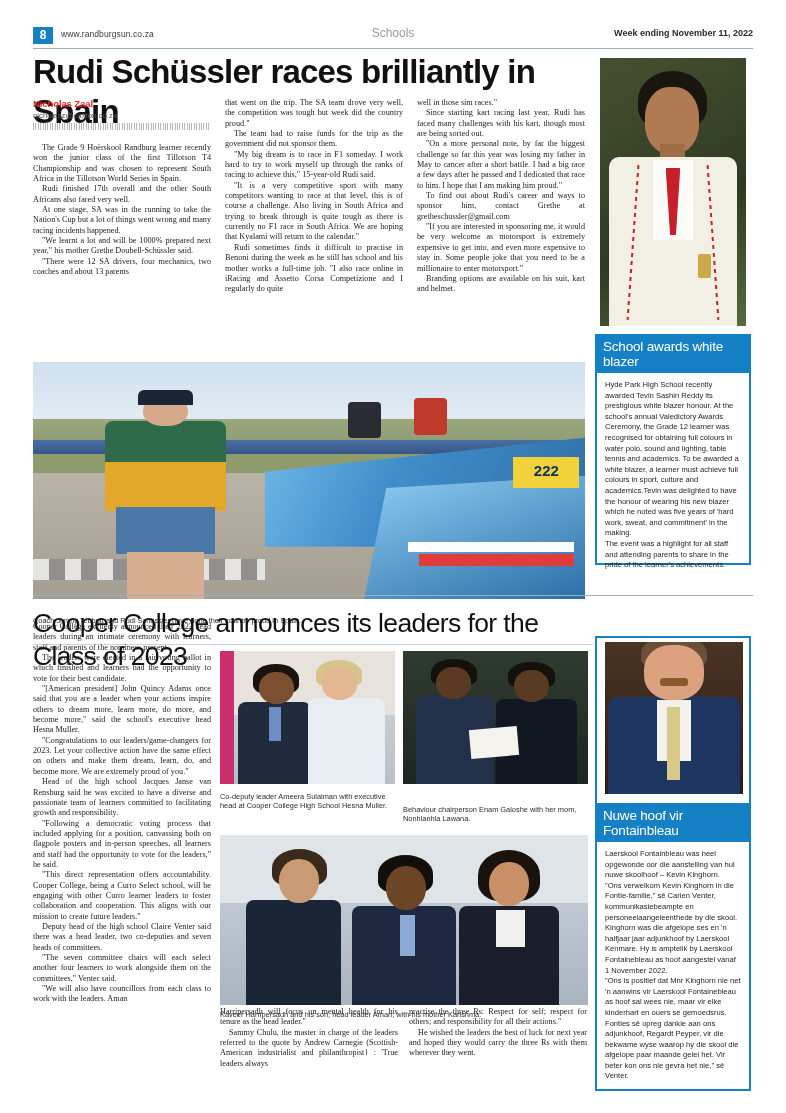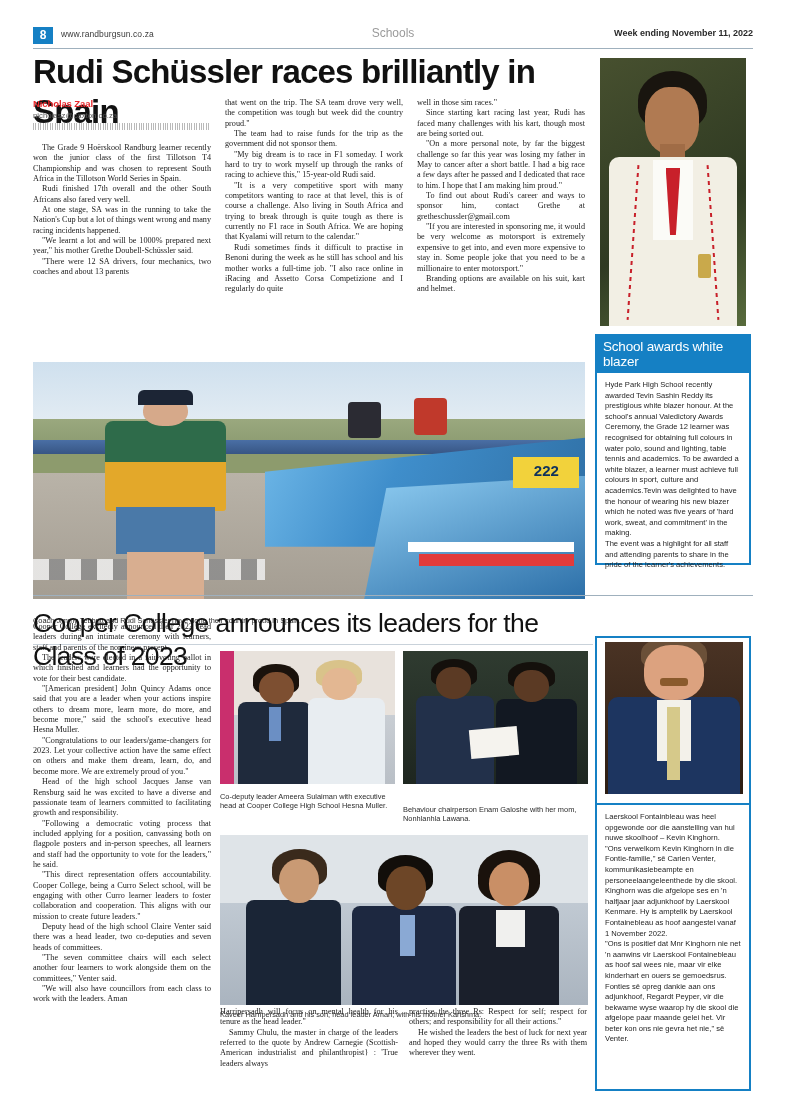--- a/index.html
+++ b/index.html
@@ -359,20 +359,21 @@
     <div class="af-bg"></div>
     <div class="af-suit"></div>
     <div class="af-shirt"></div>
     <div class="af-tie"></div>
     <div class="af-hair"></div>
     <div class="af-face"></div>
     <div class="af-mous"></div>
   </div>
 
   <div class="sbbox sb2">
+    <div class="sbhead">Nuwe hoof vir Fontainbleau</div>
     <div class="sbbody">
       <p>Laerskool Fontainbleau was heel opgewonde oor die aanstelling van hul nuwe skoolhoof – Kevin Kinghorn.</p>
       <p>"Ons verwelkom Kevin Kinghorn in die Fontie-familie," sê Carien Venter, kommunikasiebeampte en personeelaangeleenthede by die skool.</p>
       <p>Kinghorn was die afgelope ses en 'n halfjaar jaar adjunkhoof by Laerskool Kenmare. Hy is amptelik by Laerskool Fontainebleau as hoof aangestel vanaf 1 November 2022.</p>
       <p>"Ons is positief dat Mnr Kinghorn nie net 'n aanwins vir Laerskool Fontainebleau as hoof sal wees nie, maar vir elke kinderhart en ouers se gemoedsrus. Fonties sê opreg dankie aan ons adjunkhoof, Regardt Peyper, vir die bekwame wyse waarop hy die skool die afgelope paar maande gelei het. Vir beter kon ons nie gevra het nie," sê Venter.</p>
     </div>
   </div>
 
 </div>
 

